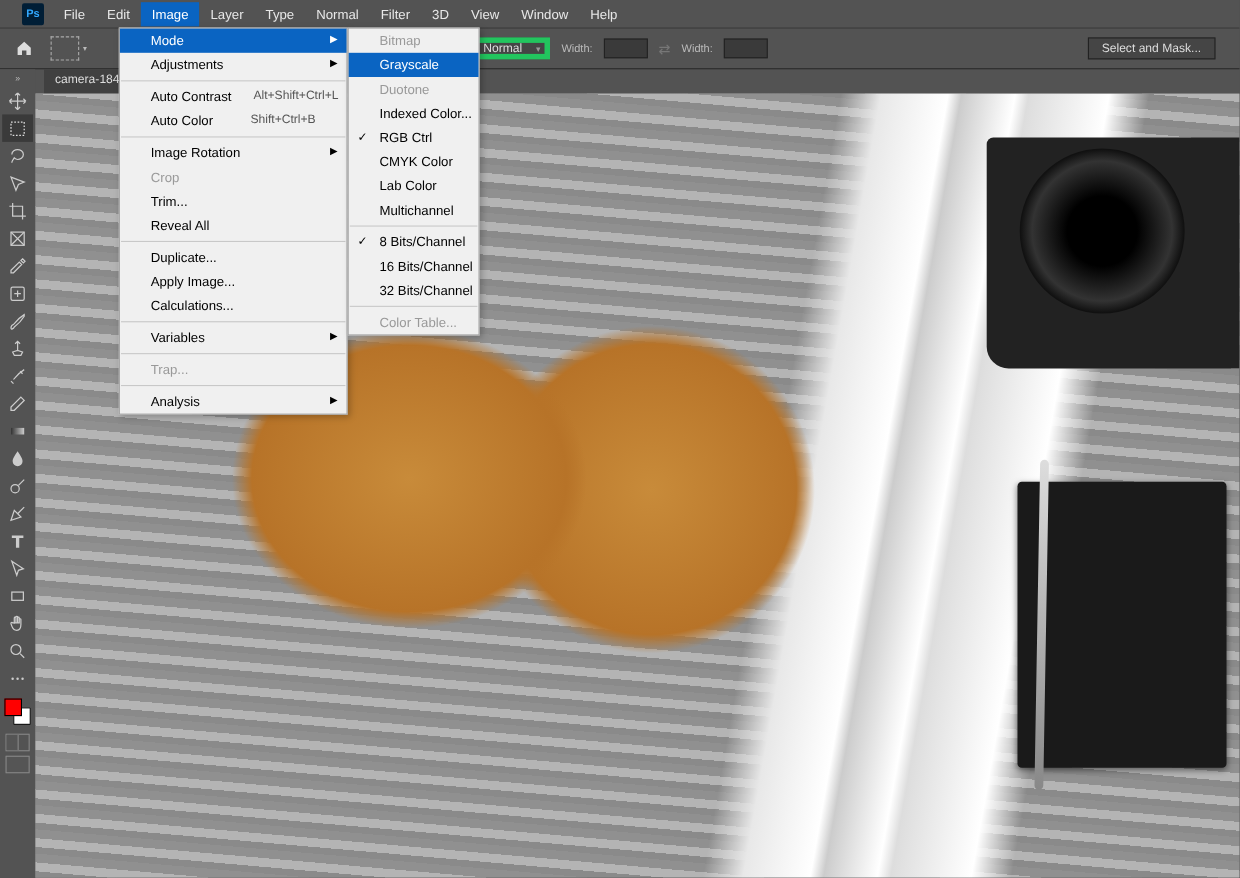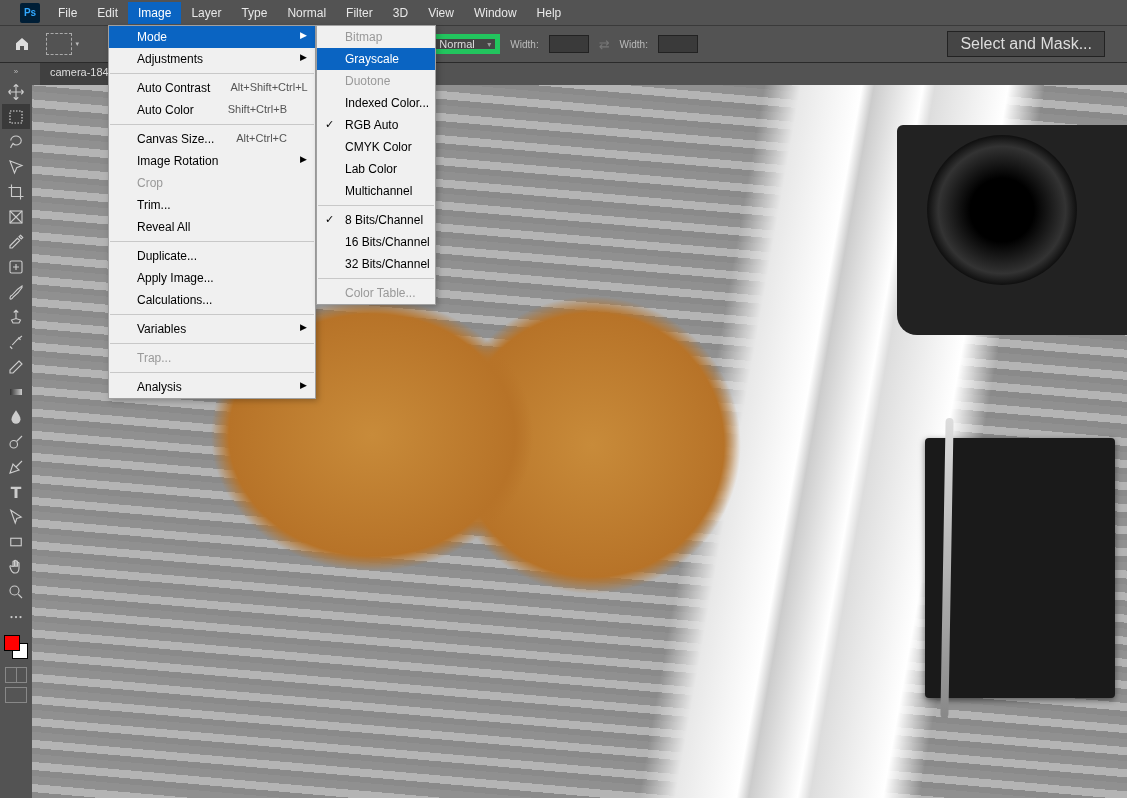--- a/index.html
+++ b/index.html
@@ -15,21 +15,21 @@
 .optionsbar { height: 38px; background: #535353; border-top: 1px solid #3a3a3a; border-bottom: 1px solid #2a2a2a; display: flex; align-items: center; padding: 0 8px; color: #c0c0c0; font-size: 12px; gap: 10px; }
 .home-icon { width: 28px; height: 24px; display:flex; align-items:center; justify-content:center; }
 .sel-box { width: 26px; height: 22px; border: 1px dashed #aaa; display:flex; align-items:center; justify-content:center; position:relative; }
 .sel-box::after { content:"▾"; font-size:7px; position:absolute; right:-8px; top:6px; color:#bbb;}
 .gap { flex: 0 0 320px; }
 .optlabel { color:#bbb; font-size:10px; }
 .dropdown { width: 70px; height: 20px; background:#454545; border:5px solid #22c55e; color:#ddd; font-size:11px; padding:1px 4px; display:flex; align-items:center; justify-content:space-between; }
 .dropdown::after { content:"▾"; font-size:8px; color:#999;}
 .inputbox { width: 40px; height: 18px; background:#3a3a3a; border:1px solid #222; }
 .swap-icon { color:#777; font-size:13px;}
-.select-mask { margin-left:auto; background:#454545; border:1px solid #222; color:#ddd; font-size:16px; padding:3px 12px; margin-right:14px; }
+.select-mask { margin-left:auto; background:#454545; border:1px solid #222; color:#ddd; font-size:11px; padding:3px 12px; margin-right:14px; }
 
 
 .toolbar { position: absolute; left: 0; top: 63px; width: 32px; background:#535353; height: 735px; display:flex; flex-direction:column; align-items:center; padding-top:4px; gap:0px; }
 .toolbar .collapse { height: 12px; width: 100%; display:flex; justify-content:center; font-size:8px; color:#bbb; }
 .tool { width: 28px; height: 25px; display:flex; align-items:center; justify-content:center; color:#ccc; position:relative; }
 .tool.active { background:#3a3a3a; }
 .tool svg { width: 18px; height: 18px; }
 .swatch-wrap { margin-top: 4px; position:relative; width:28px; height:28px; }
 .swatch-fg { position:absolute; left:2px; top:2px; width:16px; height:16px; background:#ff0000; border:1px solid #000; z-index:2; }
 .swatch-bg { position:absolute; right:2px; bottom:2px; width:16px; height:16px; background:#fff; border:1px solid #000; }
@@ -266,24 +266,20 @@
     <div class="menu-item">
       <span>Auto Contrast</span>
       <span class="shortcut">Alt+Shift+Ctrl+L</span>
     </div>
     <div class="menu-item">
       <span>Auto Color</span>
       <span class="shortcut">Shift+Ctrl+B</span>
     </div>
     <div class="menu-sep"></div>
     <div class="menu-item">
-      <span>Canvas Size...</span>
-      <span class="shortcut">Alt+Ctrl+C</span>
-    </div>
-    <div class="menu-item">
       <span>Image Rotation</span>
       <span class="submenu-arrow">▶</span>
     </div>
     <div class="menu-item disabled">
       <span>Crop</span>
     </div>
     <div class="menu-item">
       <span>Trim...</span>
     </div>
     <div class="menu-item">
@@ -323,21 +319,21 @@
       <span>Grayscale</span>
     </div>
     <div class="menu-item disabled">
       <span>Duotone</span>
     </div>
     <div class="menu-item">
       <span>Indexed Color...</span>
     </div>
     <div class="menu-item">
       <span class="menu-check">✓</span>
-      <span>RGB Auto</span>
+      <span>RGB Ctrl</span>
     </div>
     <div class="menu-item">
       <span>CMYK Color</span>
     </div>
     <div class="menu-item">
       <span>Lab Color</span>
     </div>
     <div class="menu-item">
       <span>Multichannel</span>
     </div>

